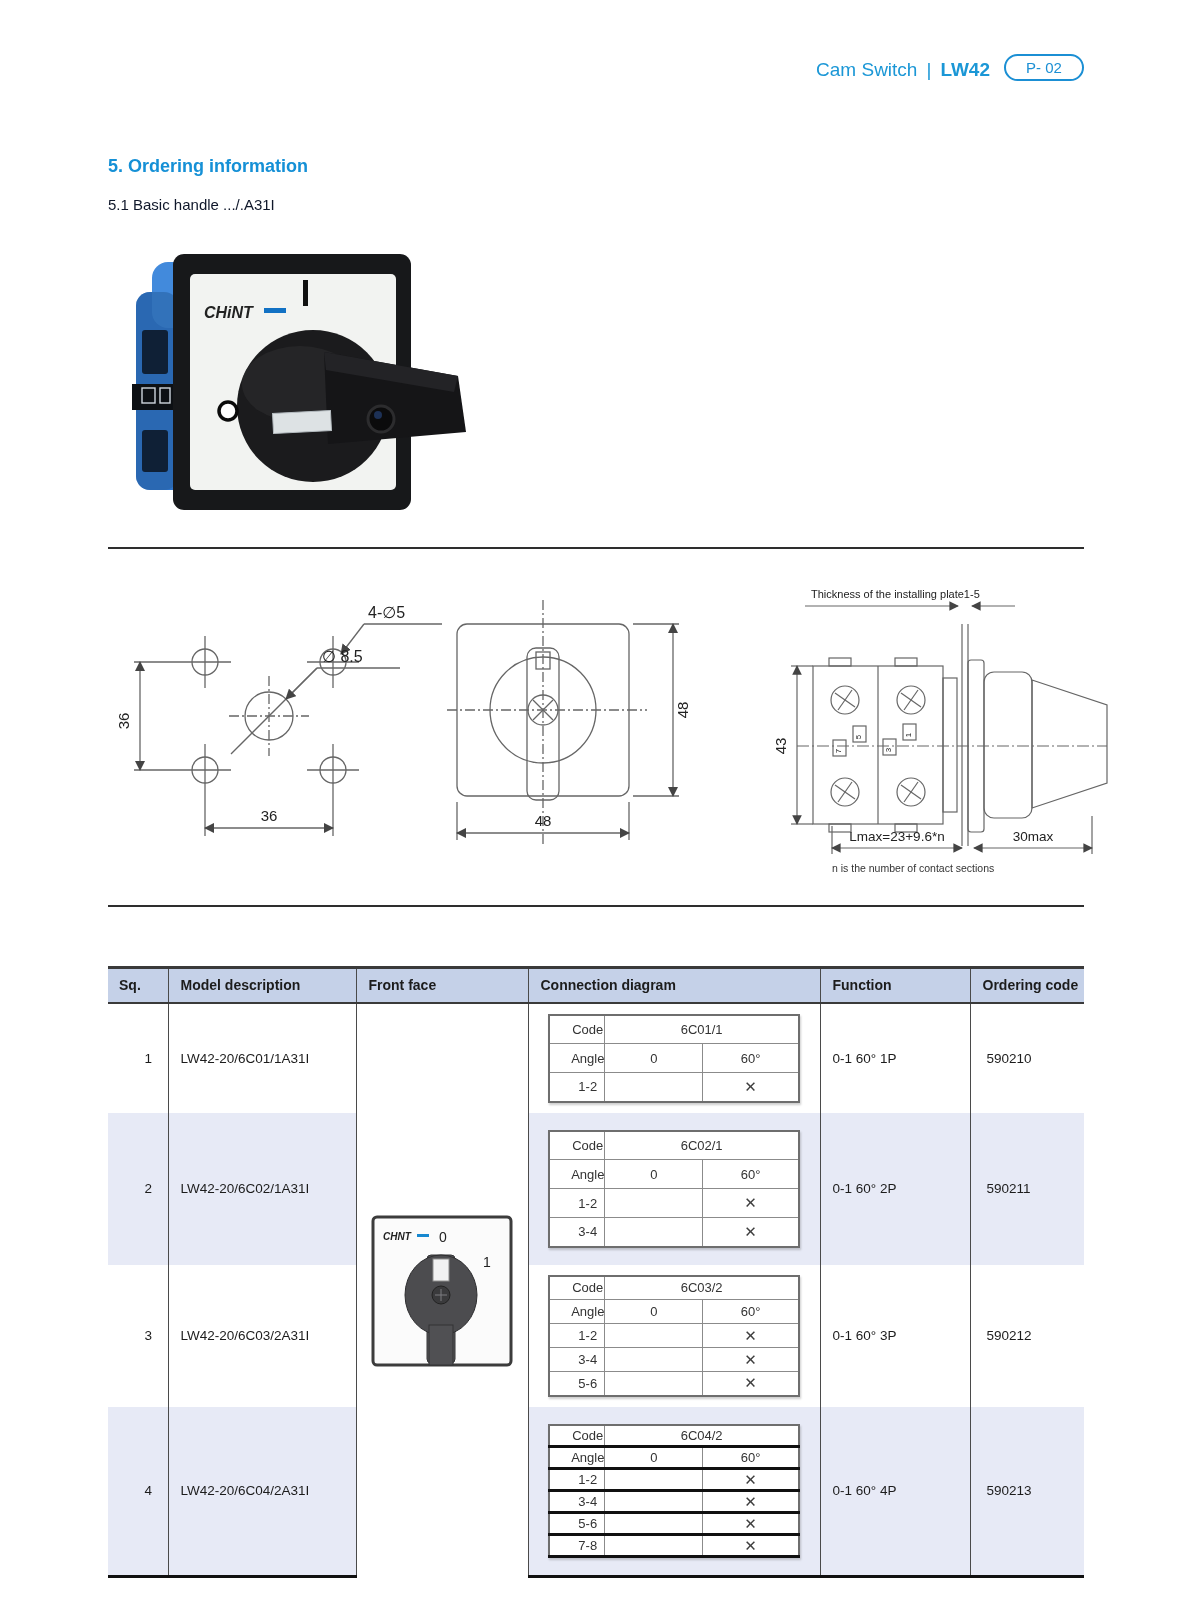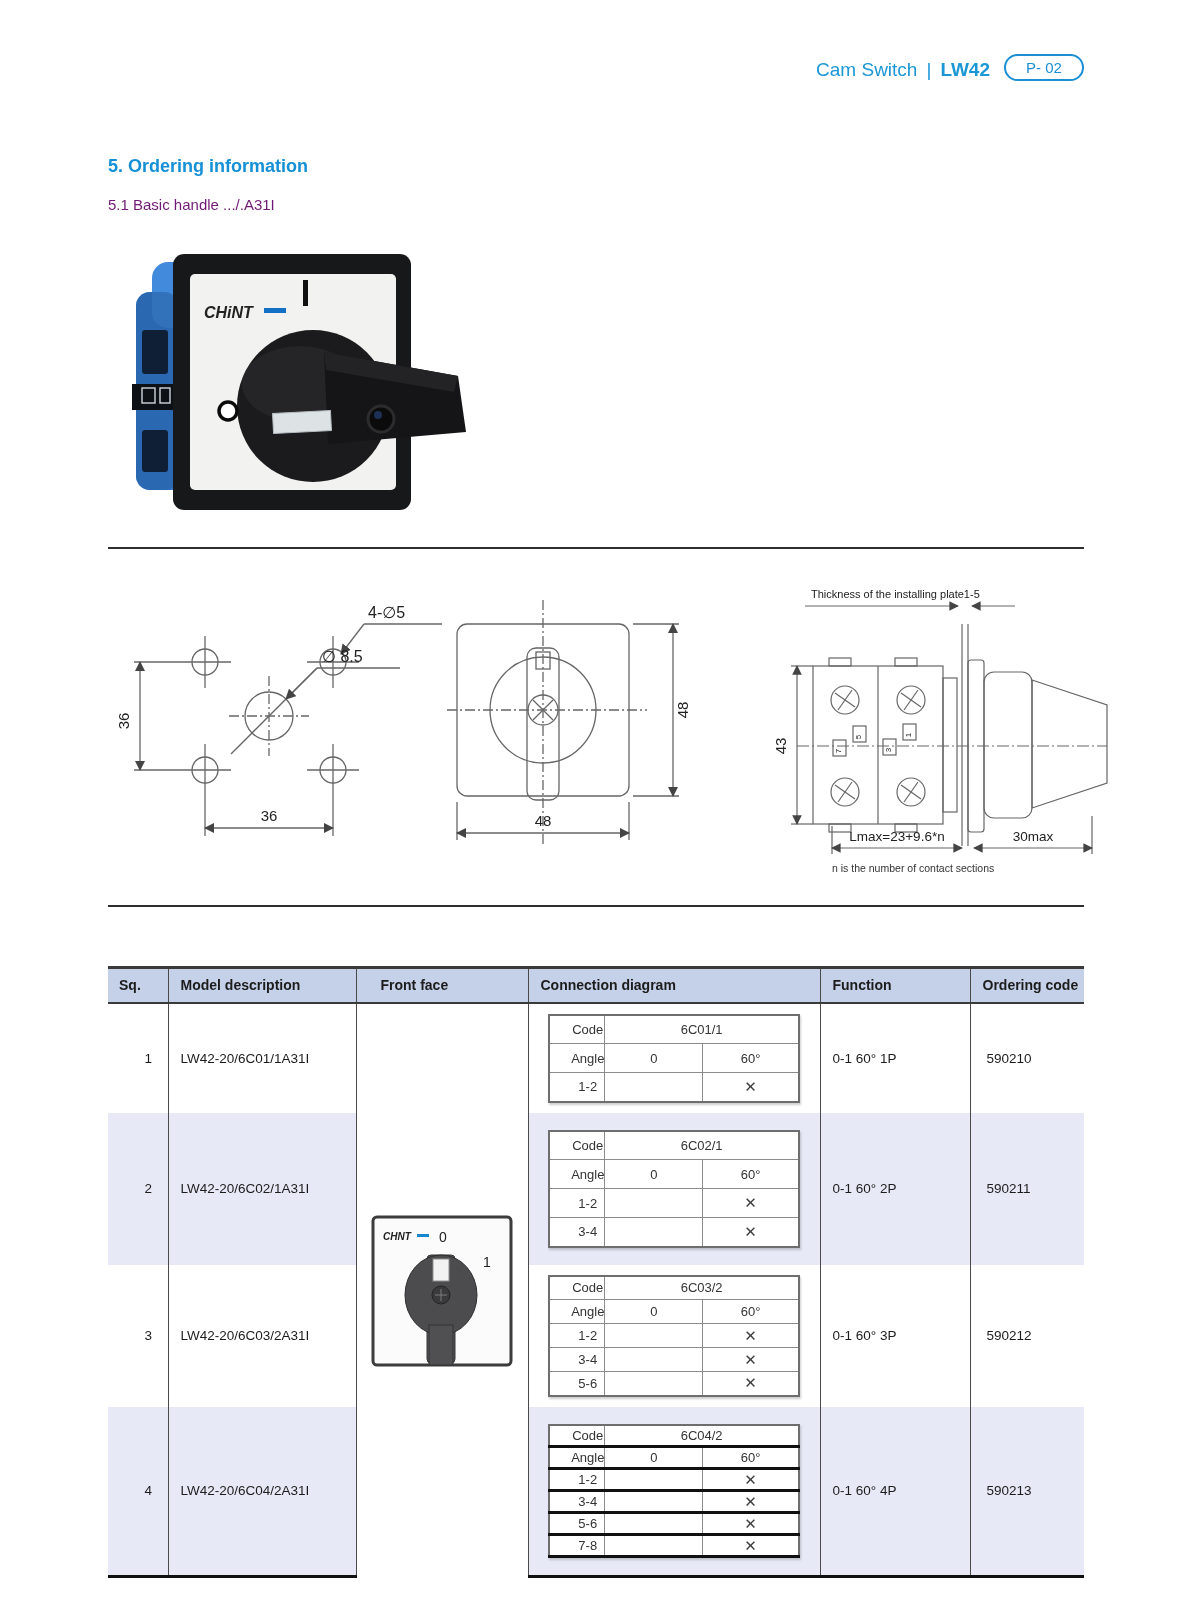--- a/index.html
+++ b/index.html
@@ -10,21 +10,21 @@
   .top-header { position:absolute; top:54px; left:600px; width:484px;
     display:flex; align-items:flex-end; justify-content:flex-end; gap:14px; }
   .brand-line { font-size:19px; color:#1b97d6; display:flex; align-items:center; gap:9px; }
   .brand-line .model { font-weight:bold; }
   .brand-line .sep { color:#1b97d6; }
   .page-badge { width:80px; height:27px; border:2px solid #1b8fd4; border-radius:14px;
     color:#1b8fd4; font-size:15px; display:flex; align-items:center; justify-content:center; }
 
   .section-title { position:absolute; left:108px; top:156px;
     font-size:18px; font-weight:bold; color:#1590d6;text-align:center; }
-  .section-sub { position:absolute; left:108px; top:196px; font-size:15px; color:#701a75; }
+  .section-sub { position:absolute; left:108px; top:196px; font-size:15px; color:#0f172a; }
 
   .divider { position:absolute; left:108px; width:976px; height:2px; background:#2e2e2e; }
 
   .photo-wrap { position:absolute; left:126px; top:234px; width:345px; height:292px; }
   .draw1 { position:absolute; left:110px; top:580px; }
   .draw2 { position:absolute; left:447px; top:580px; }
   .draw3 { position:absolute; left:748px; top:576px;margin-left:27px; }
 
   svg text { fill:#222; }
   .dimtxt { font-size:15px; }
@@ -274,21 +274,21 @@
       <col style="width:188px">
       <col style="width:172px">
       <col style="width:292px">
       <col style="width:150px">
       <col style="width:114px">
     </colgroup>
   <tbody>
       <tr class="hdr">
     <td class="c-sq">Sq.</td>
     <td class="c-mod">Model description</td>
-    <td class="c-ff" style="padding-left:24px">Front face</td>
+    <td class="c-ff" style="padding-left:12px">Front face</td>
     <td class="c-cd" style="padding-left:12px">Connection diagram</td>
     <td class="c-fn">Function</td>
     <td class="c-oc">Ordering code</td>
   </tr>
 
   <tr class="row-w" style="height:85px">
     <td class="c-sq">1</td>
     <td class="c-mod">LW42-20/6C01/1A31I</td>
     <td class="ff-cell" rowspan="4">
       <svg width="150" height="172" viewBox="0 0 150 172">

